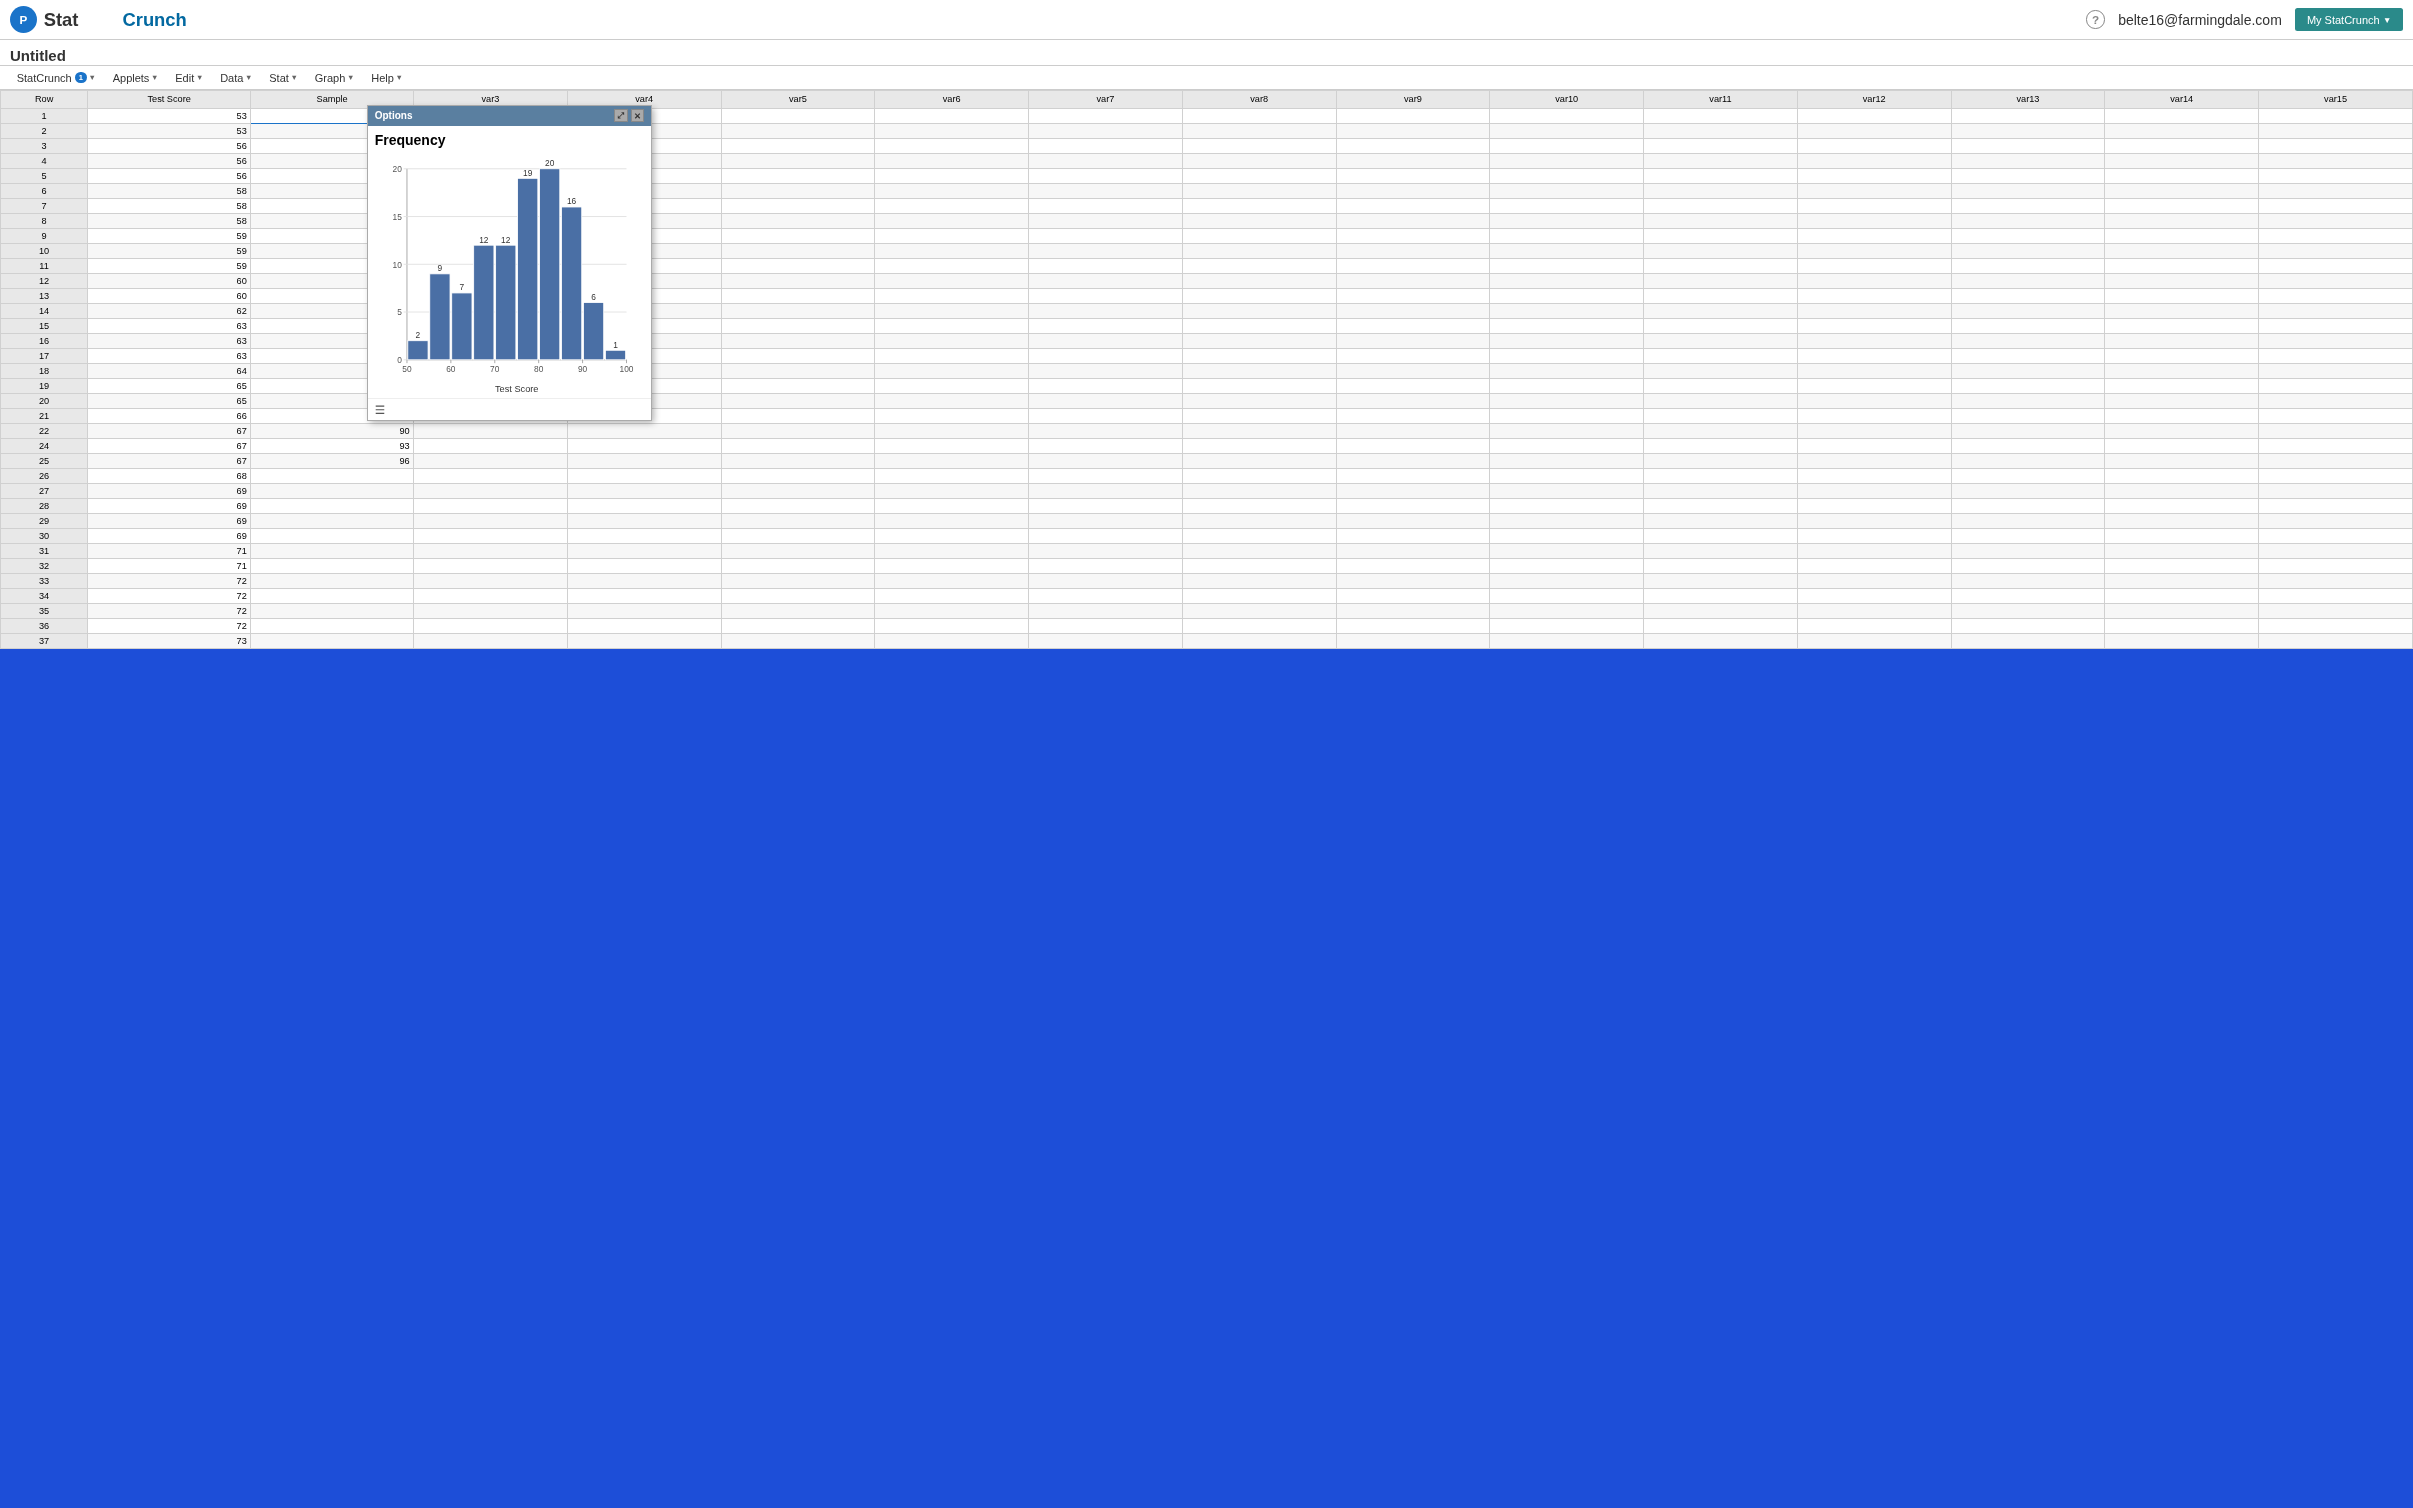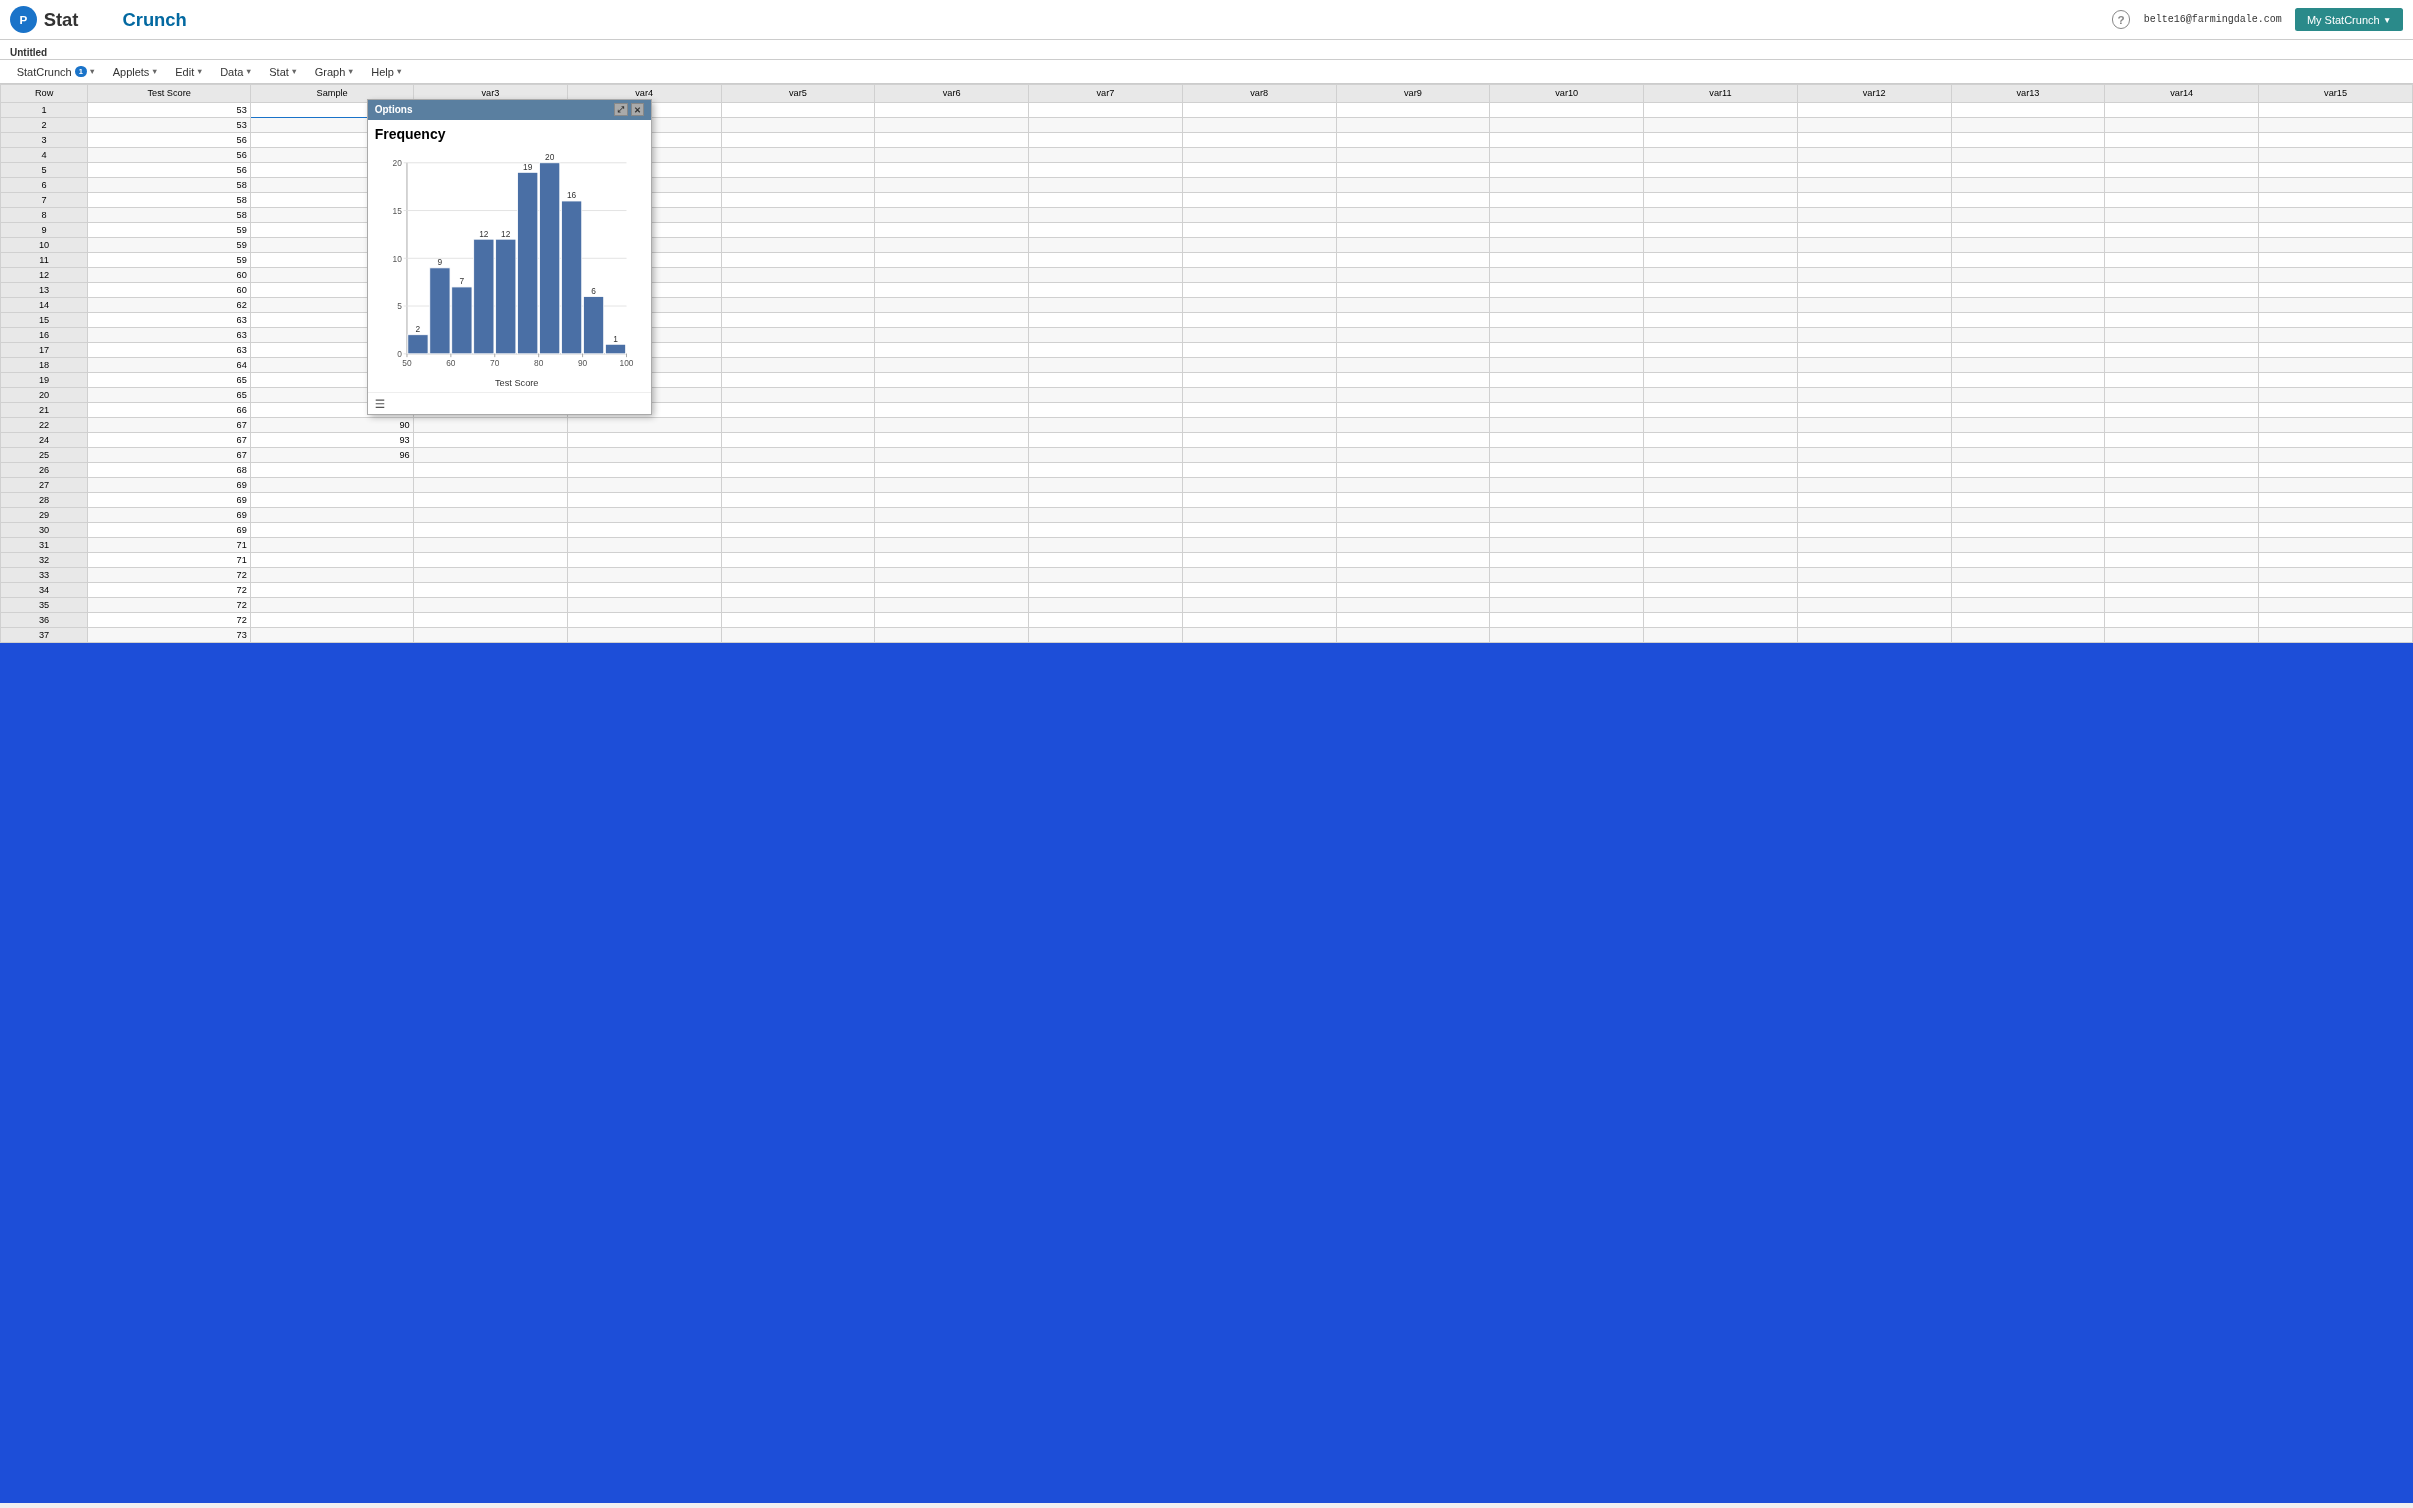--- a/index.html
+++ b/index.html
@@ -18,32 +18,32 @@
     }
     #logo-text { font-size: 18.4px; font-weight: bold; }
     #logo-stat { color: #333; }
     #logo-crunch { color: #0369a1; padding-left: 44px; }
     #header-right { display: flex; align-items: center; gap: 13.4px; }
     #help-icon {
       width: 18.4px; height: 18.4px; border-radius: 50%; border: 1.7px solid #888;
       display: flex; align-items: center; justify-content: center;
       color: #888; font-weight: bold; font-size: 11.7px; cursor: pointer;
     }
-    #user-email { font-size: 10px; color: #333; font-family: Liberation Mono, monospace; }
+    #user-email { font-size: 14px; color: #333; }
     #my-statcrunch-btn {
       background: #2a8a8a; color: #fff; border: none; padding: 5.9px 11.7px;
       font-size: 11px; cursor: pointer; border-radius: 2.5px; display: flex; align-items: center; gap: 3.4px;
     }
     #my-statcrunch-btn .caret { font-size: 8.4px; }
 
     
     #title-bar {
       background: #fff; padding: 3.4px 10px 0 10px; border-bottom: 0.8px solid #ccc;
     }
-    #doc-title { font-size: 10px; font-weight: bold; color: #333; padding: 3.4px 0 1.7px; }
+    #doc-title { font-size: 15px; font-weight: bold; color: #333; padding: 3.4px 0 1.7px; }
 
     
     #menu-bar {
       display: flex; align-items: center; background: #fff; padding: 1.7px 10px;
       border-bottom: 0.8px solid #ccc; gap: 3.4px;
     }
     .menu-item {
       display: flex; align-items: center; gap: 1.7px;
       padding: 3.4px 6.7px; cursor: pointer; font-size: 11px; color: #333;
       border-radius: 2.5px; position: relative;

